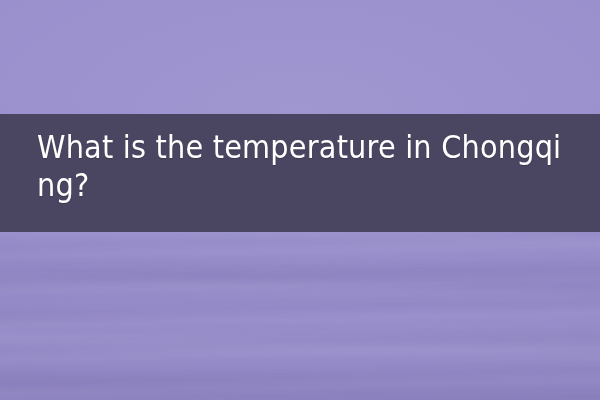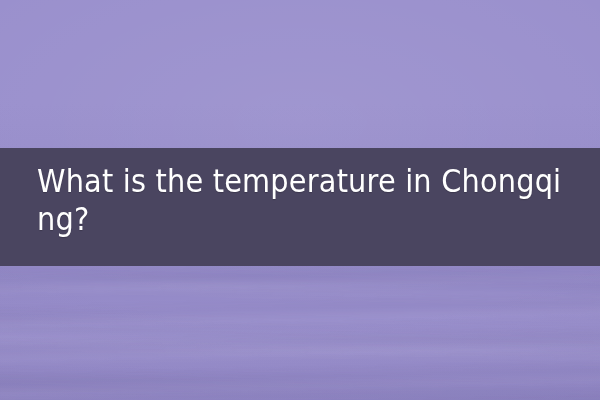--- a/index.html
+++ b/index.html
@@ -81,21 +81,20 @@
   
   .caption-band {
     position: absolute;
     left: 0;
     right: 0;
     top: 114px;
     height: 118px;
     background-color: #4a4560;
     box-sizing: border-box;
     padding: 14px 28px 2px 37px;
-    margin-top: 34px;
   }
   .caption-text {
     display: block;
     color: #ffffff;
     font-family: "DejaVu Sans", sans-serif;
     font-stretch: condensed;
     font-size: 32px;
     line-height: 38px;
     letter-spacing: 0.2px;
     white-space: normal;

